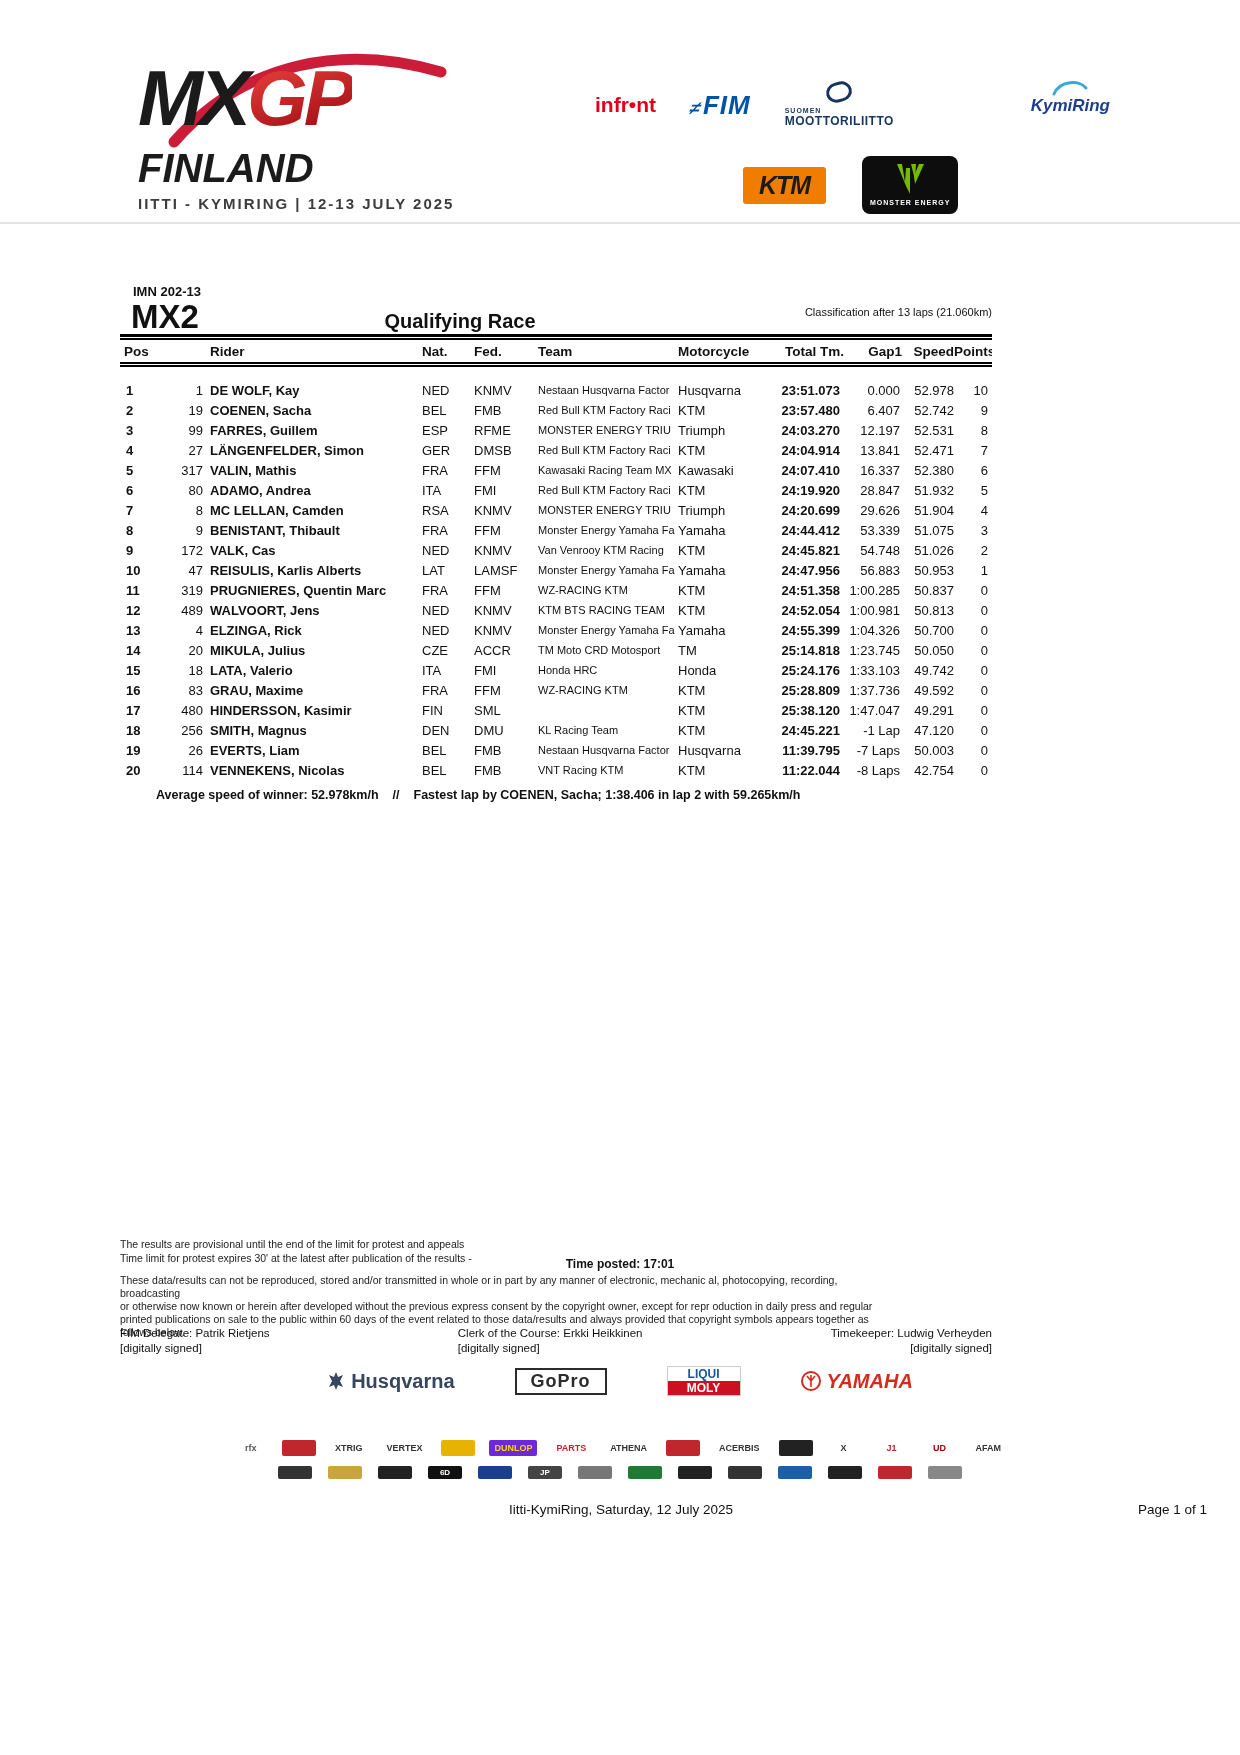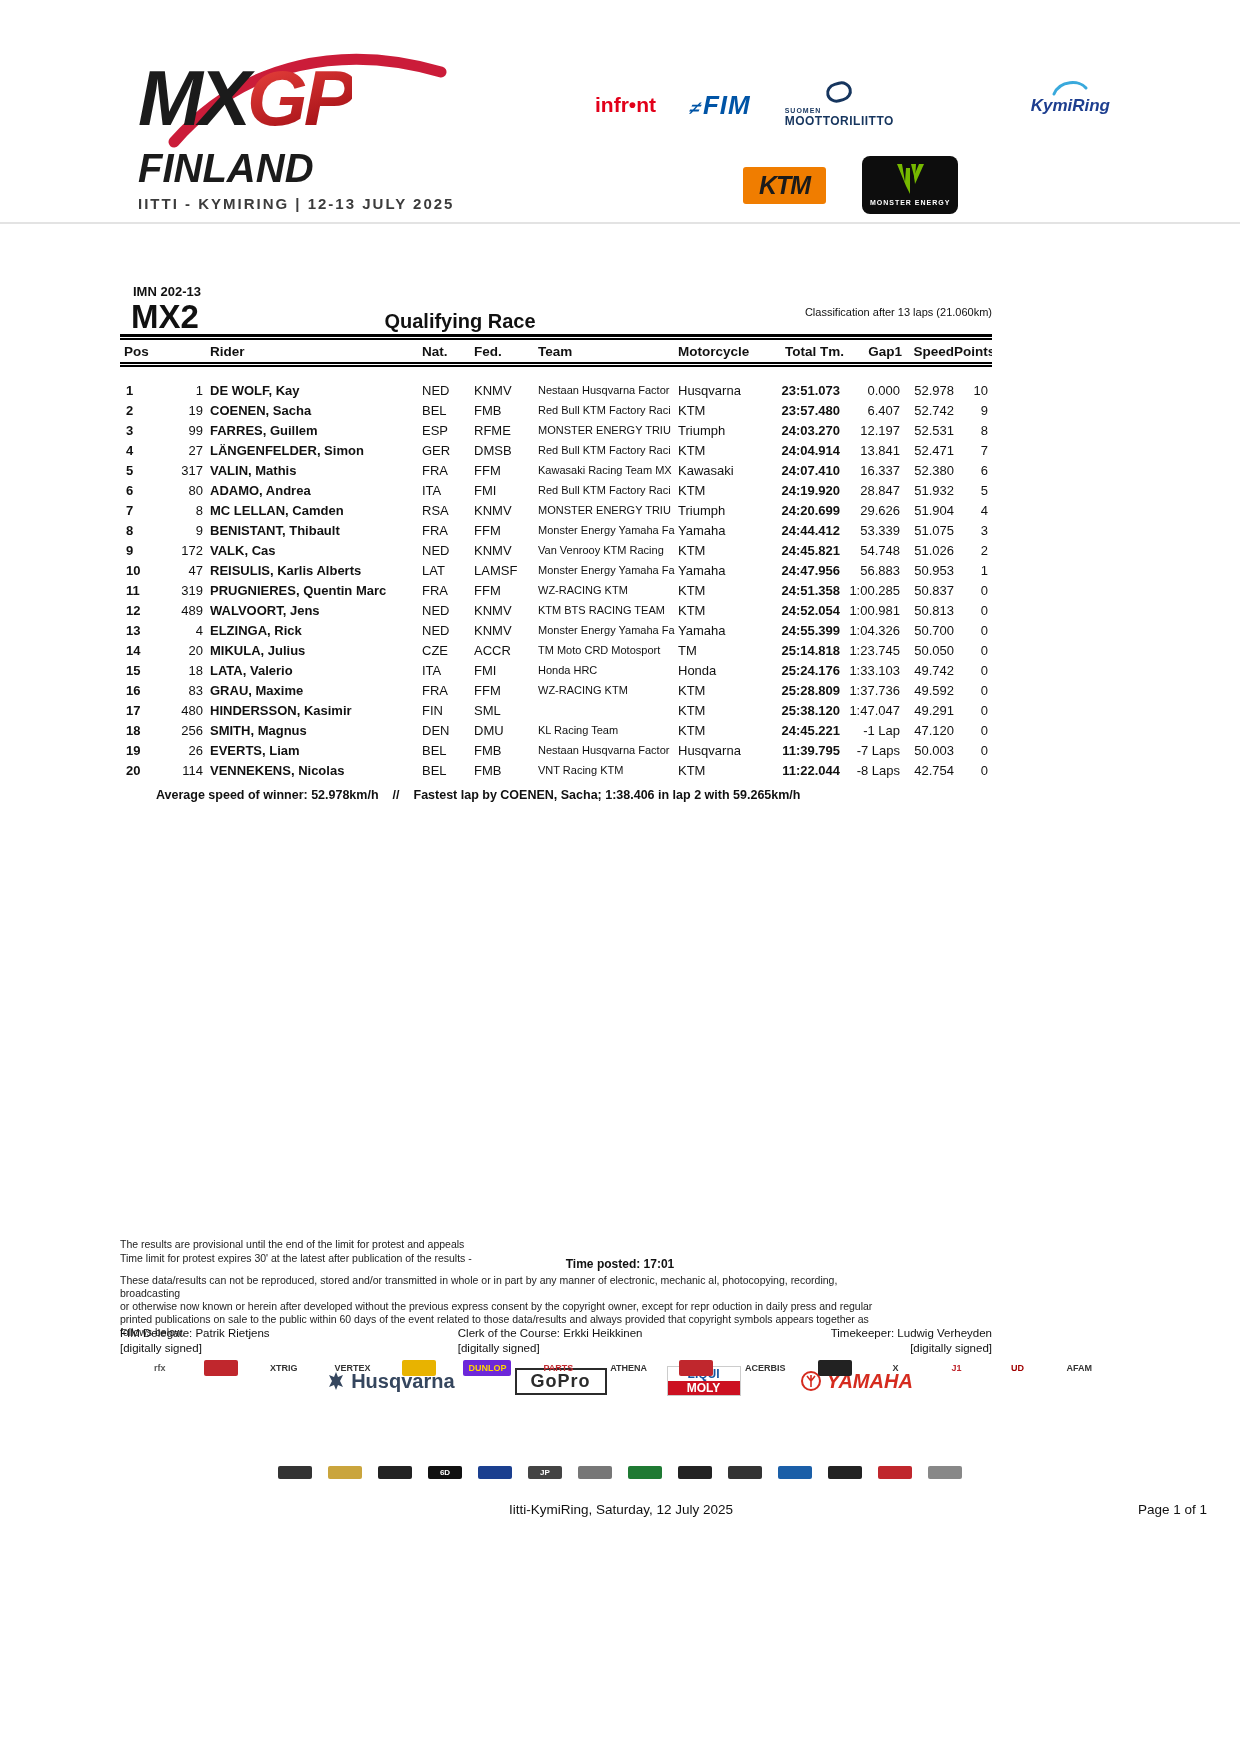--- a/index.html
+++ b/index.html
@@ -78,21 +78,21 @@
   .legal { position:absolute; left:120px; top:1274px; width:760px; font-size:10.5px; line-height:13px; color:#222; }
   .officials { position:absolute; left:120px; top:1326px; width:872px; display:flex; justify-content:space-between; font-size:11.5px; }
   .officials .col { line-height:15px; }
   .officials .col.right { text-align:right; }
   .officials .col.center { text-align:left; }
 
   
   .sp-row { position:absolute; left:120px; width:1000px; display:flex; justify-content:center; align-items:center; }
   .sp-row1 { top:1366px; gap:60px; }
   .sp-row2 { top:1408px; gap:30px; }
-  .sp-row3 { top:1360px; gap:27px; }
+  .sp-row3 { top:1440px; gap:14px; }
   .sp-row4 { top:1466px; gap:16px; }
   .husq { display:flex; align-items:center; gap:6px; color:#35465e; font-size:20px; font-weight:700; }
   .gopro { border:2px solid #2b2b2b; color:#2b2b2b; font-weight:700; font-size:18px; padding:1px 14px; letter-spacing:1px; }
   .liqui { width:74px; text-align:center; border:1px solid #ccc; }
   .liqui .lq { color:#1557a0; font-weight:900; font-size:12px; }
   .liqui .ml { background:#cc1021; color:#fff; font-weight:900; font-size:12px; }
   .yamaha { color:#d52b1e; font-weight:700; font-style:italic; font-size:20px; display:flex; align-items:center; gap:6px; }
   .chip { font-weight:900; color:#1f1f1f; display:flex; align-items:center; justify-content:center; white-space:nowrap; }
   .sp-row2 .chip { font-size:14px; font-style:italic; }
   .sp-row3 .chip { font-size:9px; height:16px; min-width:34px; padding:0 5px; border-radius:2px; }

